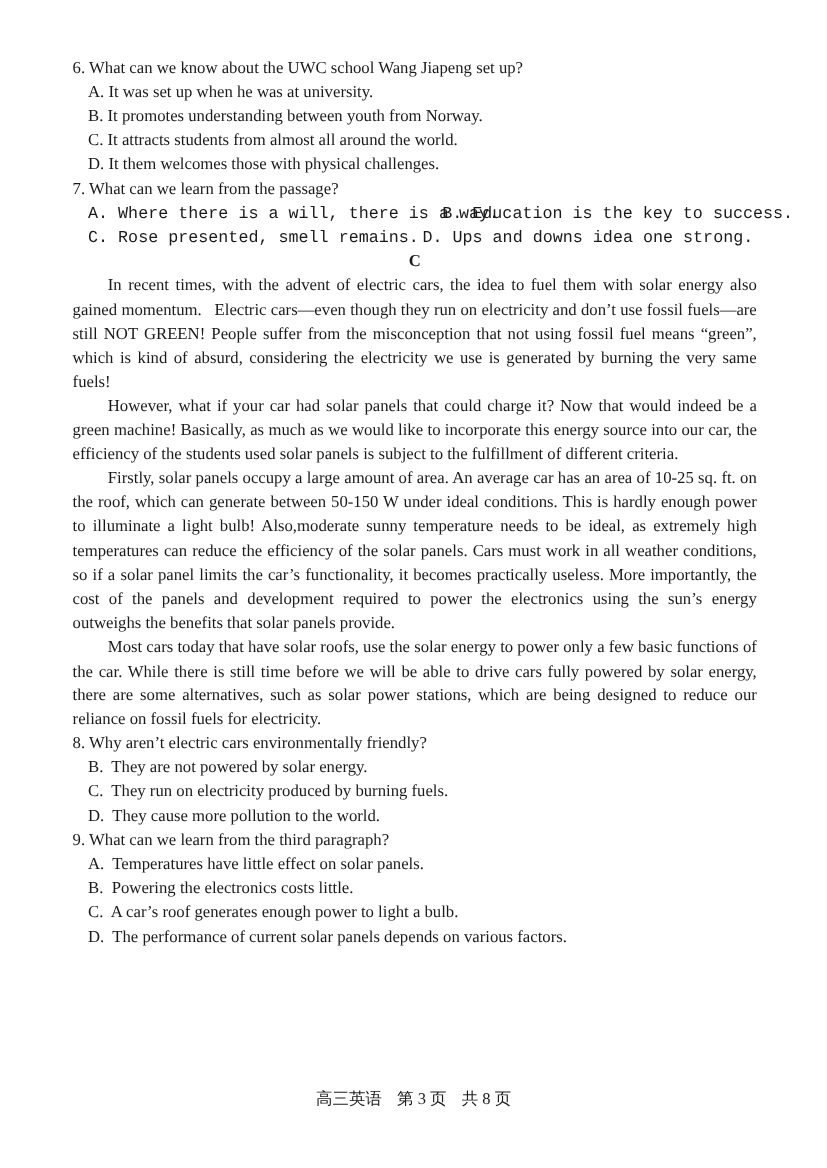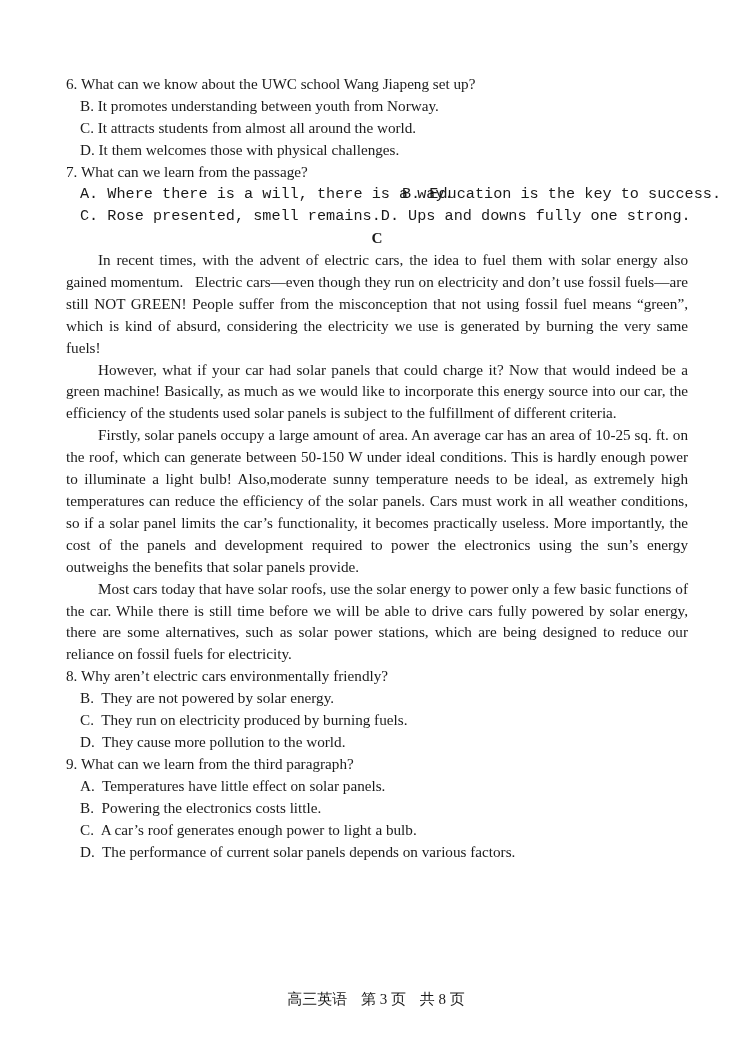--- a/index.html
+++ b/index.html
@@ -12,21 +12,21 @@
       height: 1062px;
       position: relative;
       overflow: hidden;
       font-family: "Liberation Serif", "DejaVu Serif", serif;
       color: #1a1a1a;
       font-size: 15.2px;
     }
     .page {
       position: absolute;
       left: 66px;
-      top: 73px;
+      top: 51px;
       width: 622px;
     }
     .line {
       height: 22px;
       line-height: 22px;
       white-space: nowrap;
     }
     .q { padding-left: 0; }
     .opt { padding-left: 14px; }
     .opt-row {
@@ -63,37 +63,38 @@
 </head>
 <body>
 
 <div class="page">
 
   <div>
     <div class="line q">
       <span>6.</span>
       <span>What can we know about the UWC school Wang Jiapeng set up?</span>
     </div>
+    <div class="line opt">A. It was set up when he was at university.</div>
     <div class="line opt">B. It promotes understanding between youth from Norway.</div>
     <div class="line opt">C. It attracts students from almost all around the world.</div>
     <div class="line opt">D. It them welcomes those with physical challenges.</div>
   </div>
 
   <div>
     <div class="line q">
       <span>7.</span>
       <span>What can we learn from the passage?</span>
     </div>
     <div class="opt-row">
       <div class="col">A. Where there is a will, there is a way.</div>
       <div class="col">B. Education is the key to success.</div>
     </div>
     <div class="opt-row">
       <div class="col">C. Rose presented, smell remains.</div>
-      <div class="col">D. Ups and downs fully one strong.</div>
+      <div class="col">D. Ups and downs idea one strong.</div>
     </div>
   </div>
 
   <div class="section">C</div>
 
   <div>
     <p class="para">In recent times, with the advent of electric cars, the idea to fuel them with solar energy also gained momentum.&nbsp;&nbsp;&nbsp;Electric cars—even though they run on electricity and don’t use fossil fuels—are still NOT GREEN! People suffer from the misconception that not using fossil fuel means “green”, which is kind of absurd, considering the electricity we use is generated by burning the very same fuels!</p>
     <p class="para">However, what if your car had solar panels that could charge it? Now that would indeed be a green machine! Basically, as much as we would like to incorporate this energy source into our car, the efficiency of the students used solar panels is subject to the fulfillment of different criteria.</p>
     <p class="para">Firstly, solar panels occupy a large amount of area. An average car has an area of 10-25 sq. ft. on the roof, which can generate between 50-150 W under ideal conditions. This is hardly enough power to illuminate a light bulb! Also,moderate sunny temperature needs to be ideal, as extremely high temperatures can reduce the efficiency of the solar panels. Cars must work in all weather conditions, so if a solar panel limits the car’s functionality, it becomes practically useless. More importantly, the cost of the panels and development required to power the electronics using the sun’s energy outweighs the benefits that solar panels provide.</p>
     <p class="para">Most cars today that have solar roofs, use the solar energy to power only a few basic functions of the car. While there is still time before we will be able to drive cars fully powered by solar energy, there are some alternatives, such as solar power stations, which are being designed to reduce our reliance on fossil fuels for electricity.</p>

